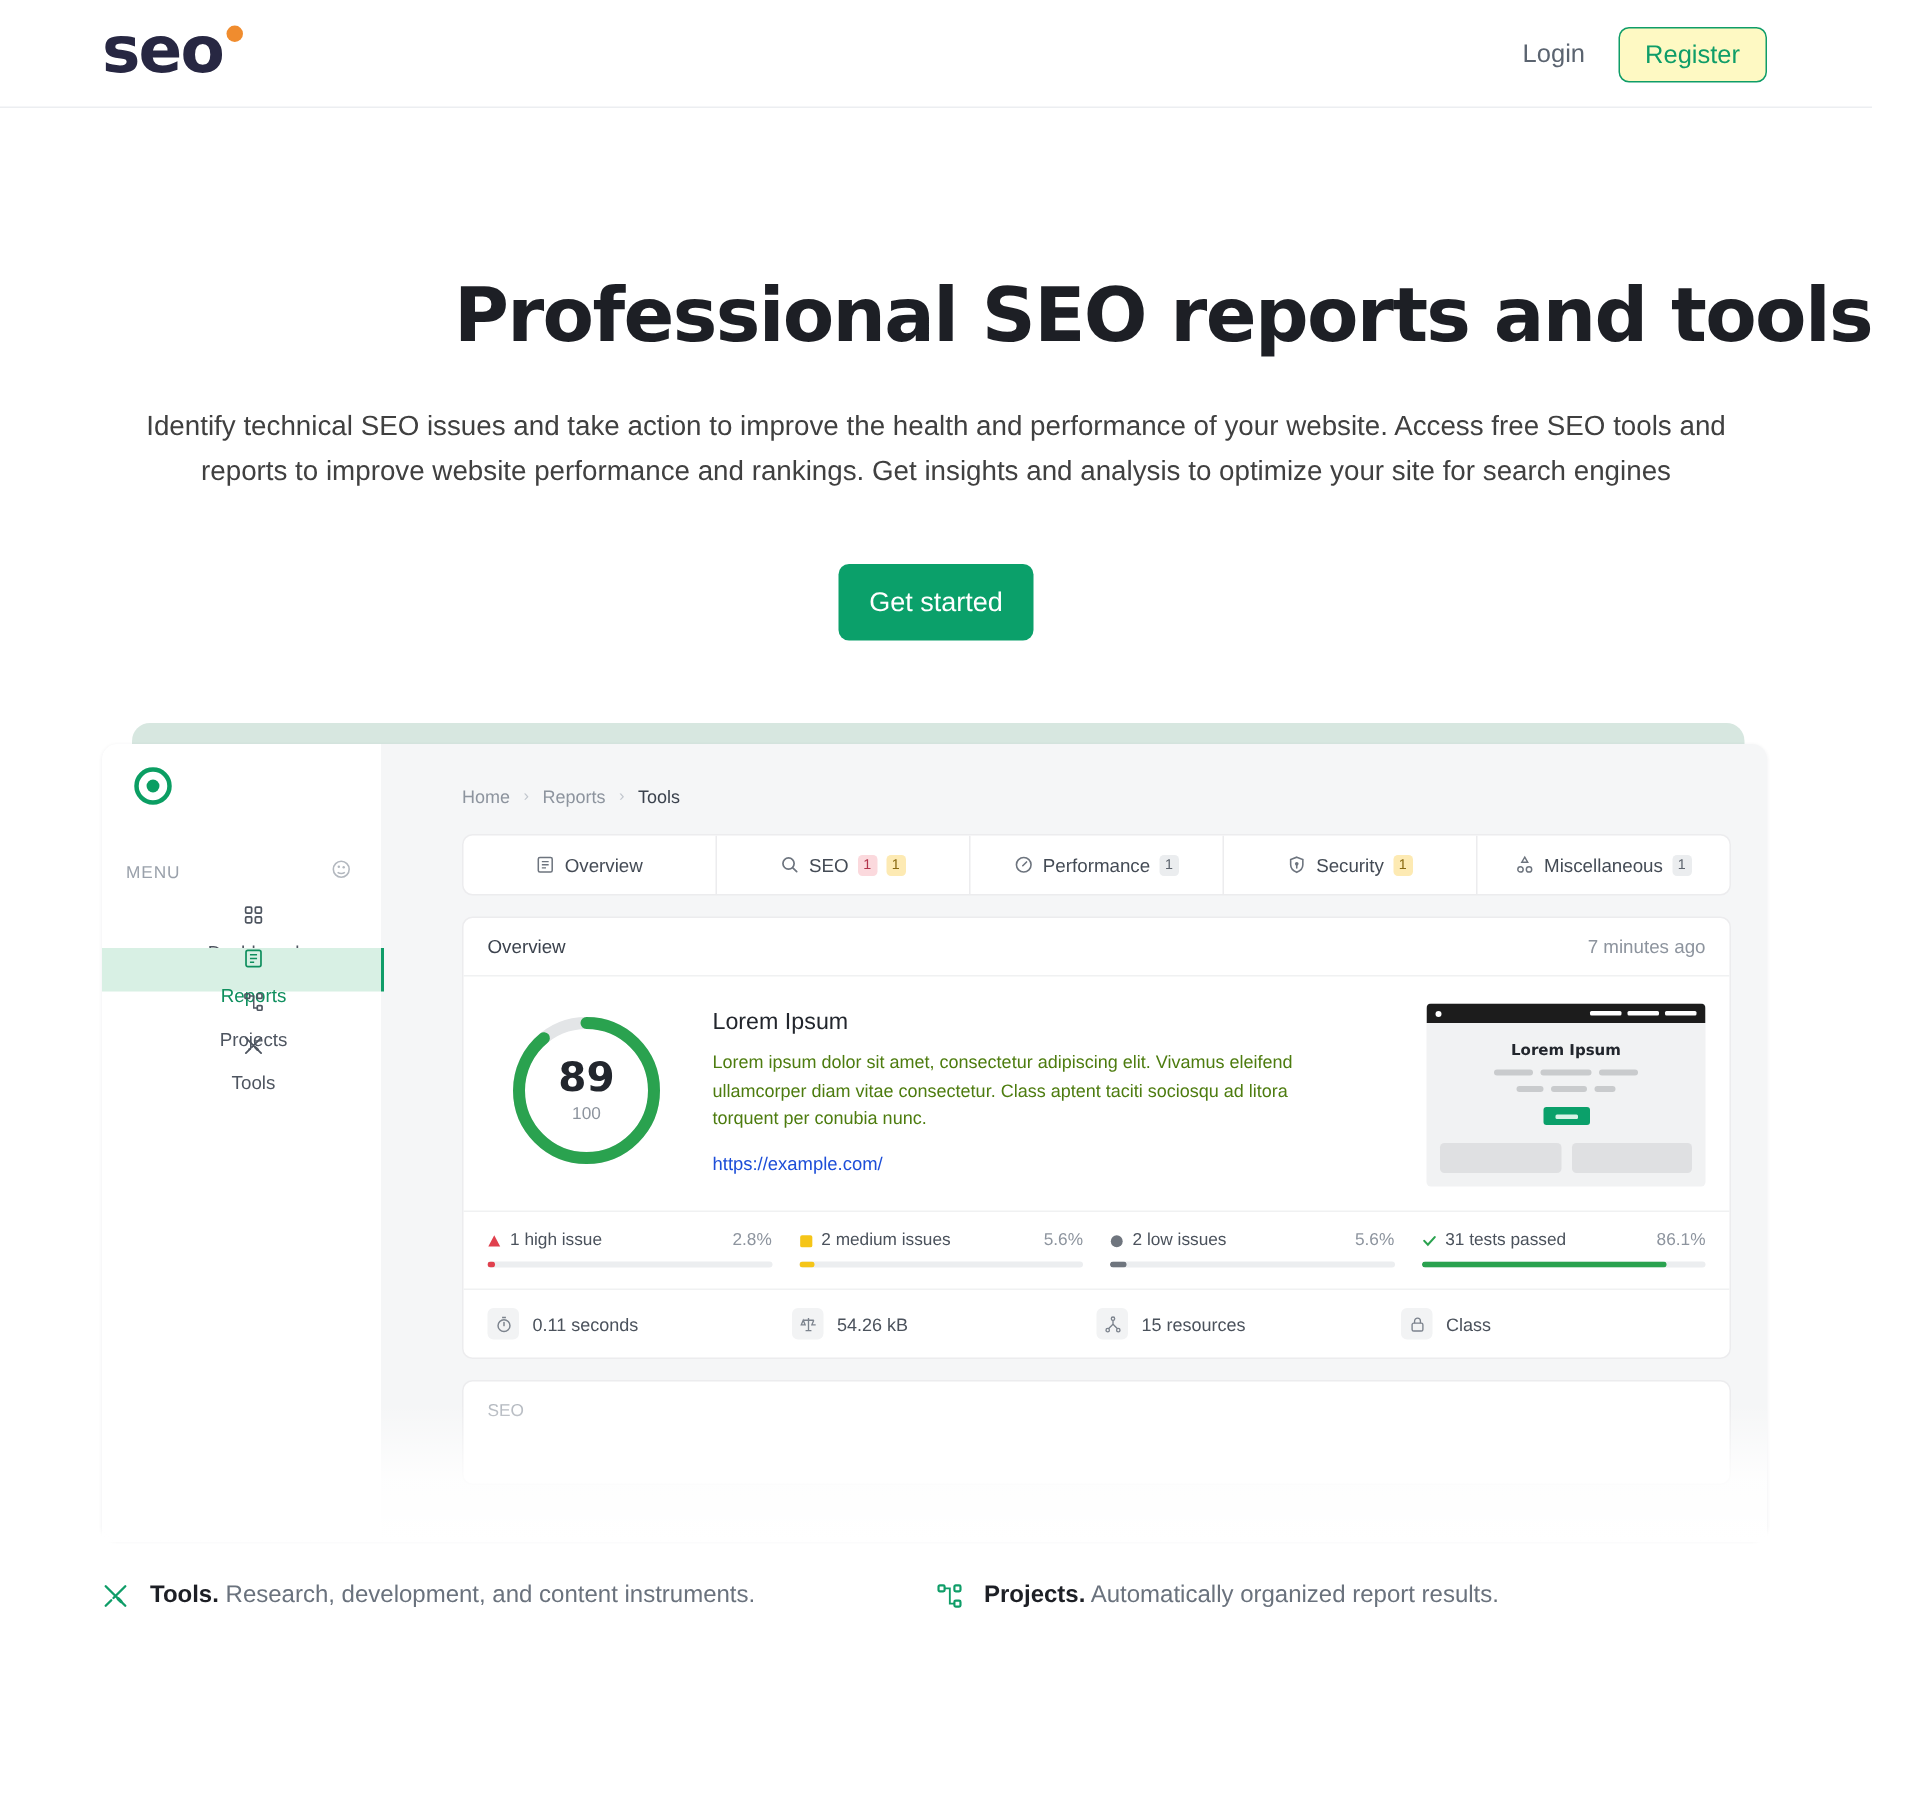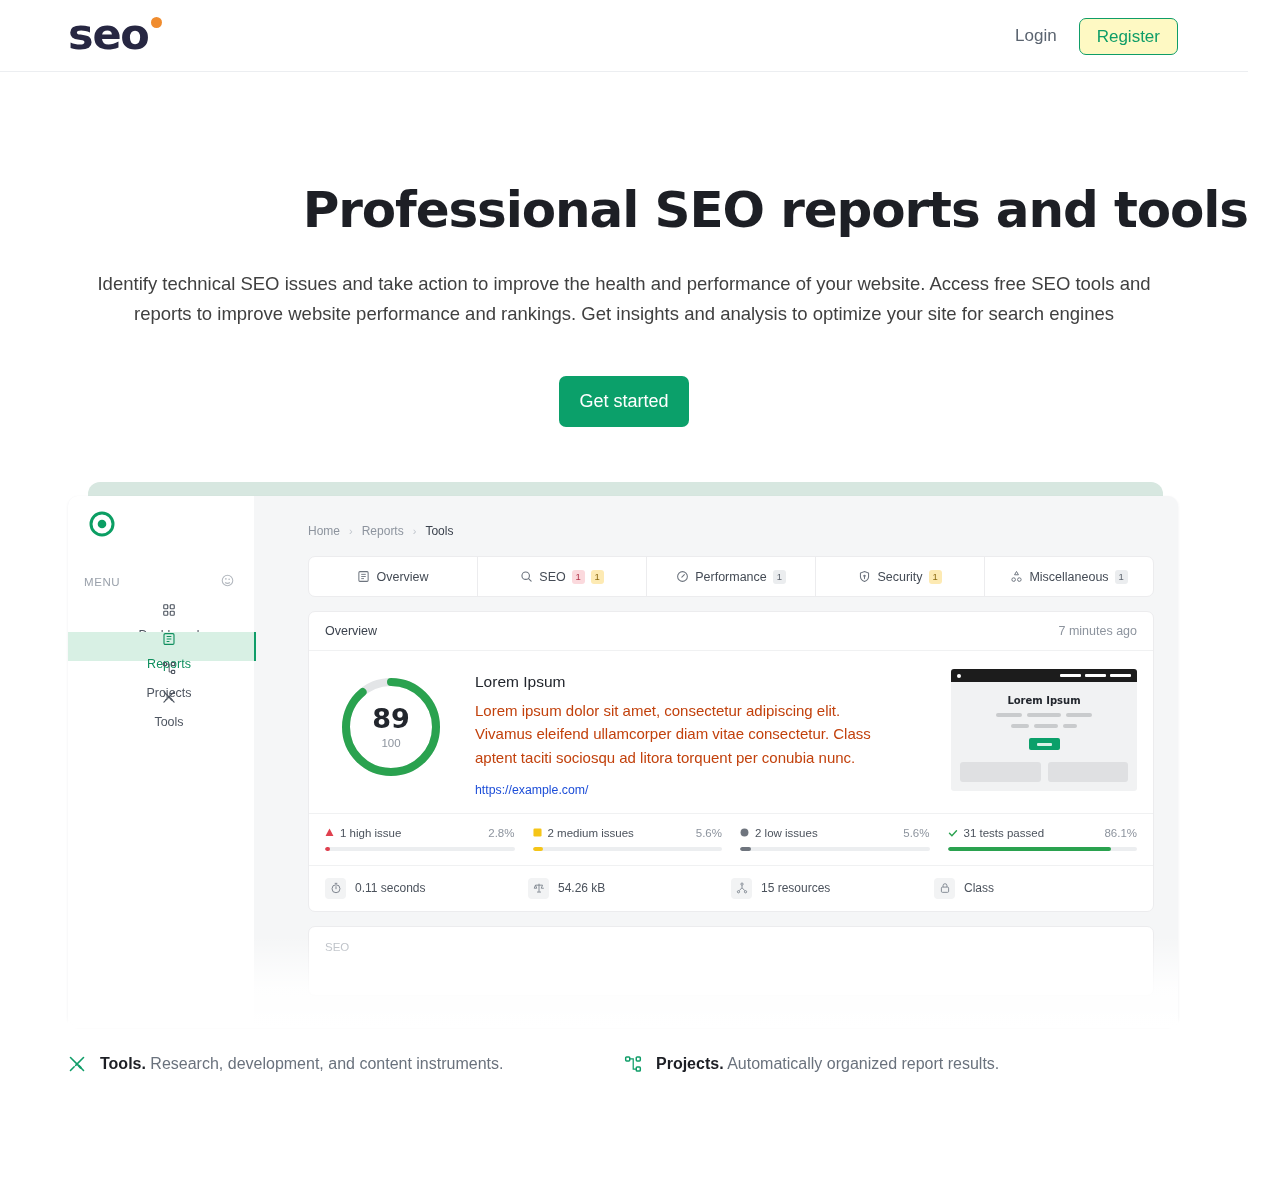--- a/index.html
+++ b/index.html
@@ -132,21 +132,21 @@
   .gauge .g-num {
     position: absolute; top: 28px; left: 0; width: 100%; text-align: center;
     font-size: 27px; font-weight: 700; color: #22262d; font-family: "DejaVu Sans", sans-serif;
   }
   .gauge .g-den {
     position: absolute; top: 62px; left: 0; width: 100%; text-align: center;
     font-size: 11.5px; color: #8d949e;
   }
   .ov-txt { flex: 1; padding-top: 4px; }
   .ov-h { font-size: 15.5px; color: #22262d; margin-bottom: 8px; }
-  .ov-p { font-size: 15px; line-height: 1.55; color: #c2410c; max-width: 420px; }
+  .ov-p { font-size: 12px; line-height: 1.55; color: #4d7c0f; max-width: 420px; }
   .ov-link { display: block; margin-top: 14px; font-size: 12.3px; color: #1d4ed8; text-decoration: none; cursor: pointer; }
 
   .thumb { width: 186px; flex: 0 0 186px; height: 122px; background: #f1f2f3; border-radius: 3px; overflow: hidden; }
   .thumb-bar { height: 13px; background: #1c1c1c; display: flex; align-items: center; padding: 0 6px; gap: 4px; }
   .thumb-dot { width: 4px; height: 4px; border-radius: 50%; background: #fff; }
   .thumb-bar .fl { flex: 1; }
   .thumb-tab { width: 21px; height: 3.5px; background: #fff; border-radius: 1px; }
   .thumb-body { padding: 13px 0 0; text-align: center; }
   .thumb-h { font-size: 10px; font-weight: 700; color: #22262d; font-family: "DejaVu Sans", sans-serif; }
   .sk-row { display: flex; justify-content: center; gap: 5px; margin-top: 7px; }

